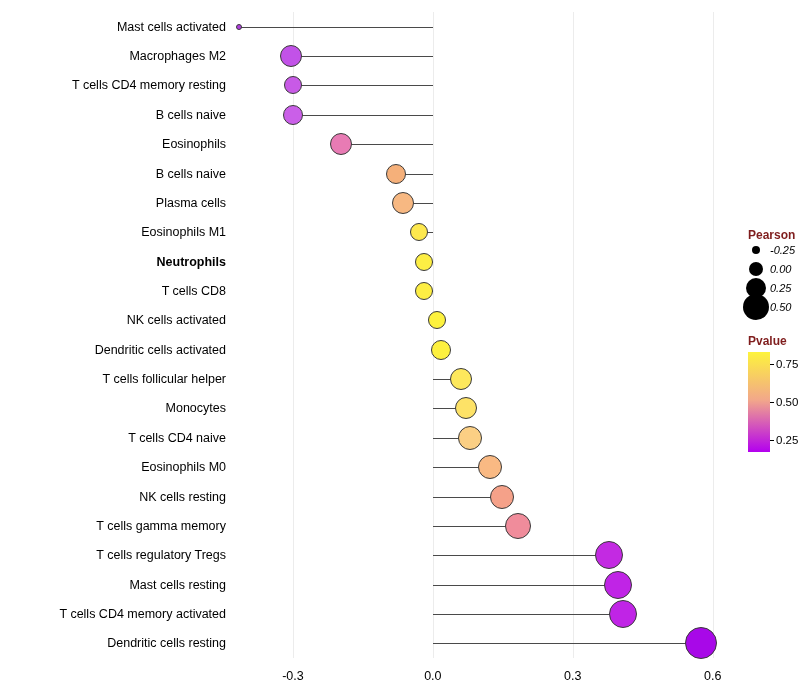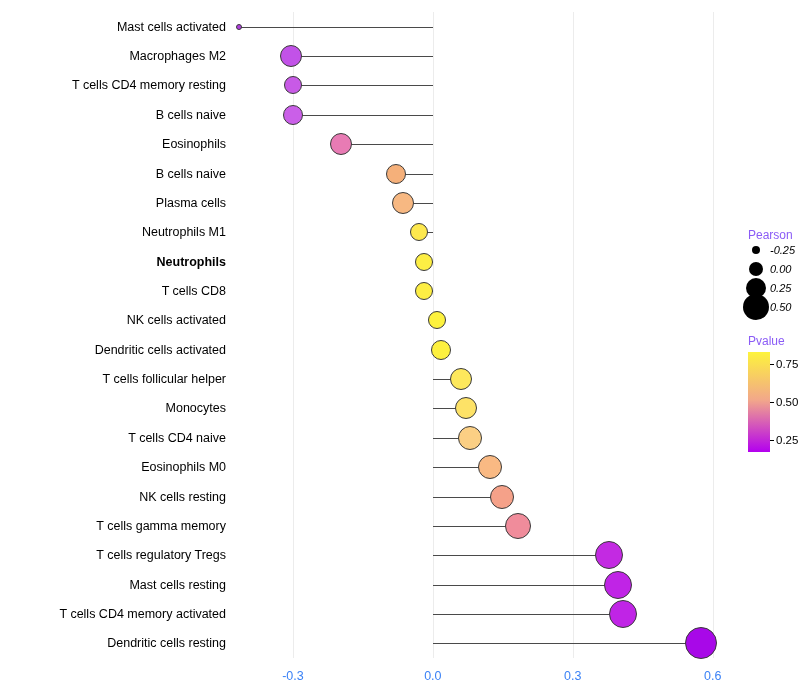--- a/index.html
+++ b/index.html
@@ -25,21 +25,21 @@
     position: absolute;
     font-size: 12.5px;
     color: #000000;
     text-align: center;
     white-space: nowrap;
     line-height: 1;
   }
   .xtick-label {
     position: absolute;
     font-size: 12.5px;
-    color: #3b82f6;
+    color: #000000;
     text-align: center;
     white-space: nowrap;
     line-height: 1;
   }
   .plot-area {
     position: absolute;
     overflow: visible;
   }
   .gridline-v {
     position: absolute;
@@ -54,22 +54,22 @@
   }
   .dot {
     position: absolute;
     border-radius: 50%;
     box-sizing: border-box;
     border: 1px solid #3a3a3a;
   }
   .legend-title {
     position: absolute;
     font-size: 12px;
-    font-weight: normal;
-    color: #8b5cf6;
+    font-weight: bold;
+    color: #7f1d1d;
     white-space: nowrap;
   }
   .legend-item-label {
     position: absolute;
     font-size: 11px;
     color: #000;
     white-space: nowrap;
     font-style: italic;
   }
   .legend-key-dot {
@@ -95,21 +95,21 @@
 <div id="chart-root">
 
   <div id="ylabels">
       <div class="axis-label" style="right: 574px; top: 20.6818px;">Mast cells activated</div>
       <div class="axis-label" style="right: 574px; top: 50.0455px;">Macrophages M2</div>
       <div class="axis-label" style="right: 574px; top: 79.4091px;">T cells CD4 memory resting</div>
       <div class="axis-label" style="right: 574px; top: 108.773px;">B cells naive</div>
       <div class="axis-label" style="right: 574px; top: 138.136px;">Eosinophils</div>
       <div class="axis-label" style="right: 574px; top: 167.5px;">B cells naive</div>
       <div class="axis-label" style="right: 574px; top: 196.864px;">Plasma cells</div>
-      <div class="axis-label" style="right: 574px; top: 226.227px;">Neutrophils M1</div>
+      <div class="axis-label" style="right: 574px; top: 226.227px;">Eosinophils M1</div>
       <div class="axis-label" style="right: 574px; top: 255.591px; font-weight: bold;">Neutrophils</div>
       <div class="axis-label" style="right: 574px; top: 284.955px;">T cells CD8</div>
       <div class="axis-label" style="right: 574px; top: 314.318px;">NK cells activated</div>
       <div class="axis-label" style="right: 574px; top: 343.682px;">Dendritic cells activated</div>
       <div class="axis-label" style="right: 574px; top: 373.045px;">T cells follicular helper</div>
       <div class="axis-label" style="right: 574px; top: 402.409px; padding-left: 21px;">Monocytes</div>
       <div class="axis-label" style="right: 574px; top: 431.773px;">T cells CD4 naive</div>
       <div class="axis-label" style="right: 574px; top: 461.136px;">Eosinophils M0</div>
       <div class="axis-label" style="right: 574px; top: 490.5px;">NK cells resting</div>
       <div class="axis-label" style="right: 574px; top: 519.864px;">T cells gamma memory</div>

